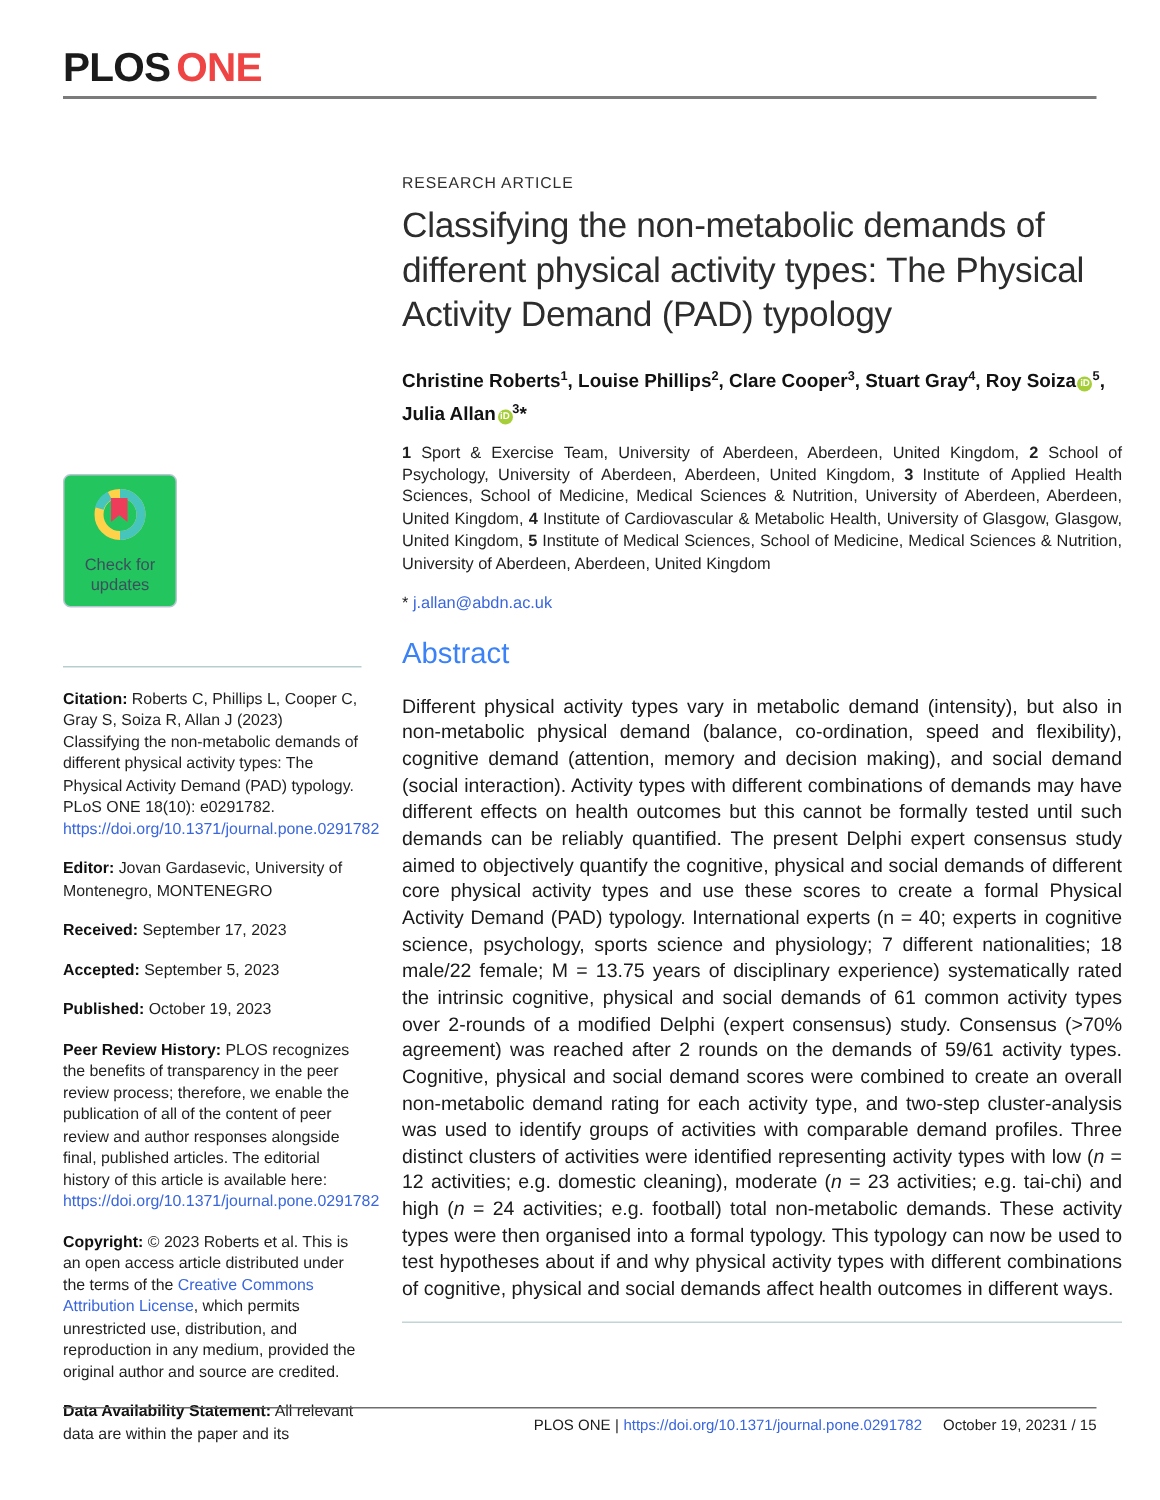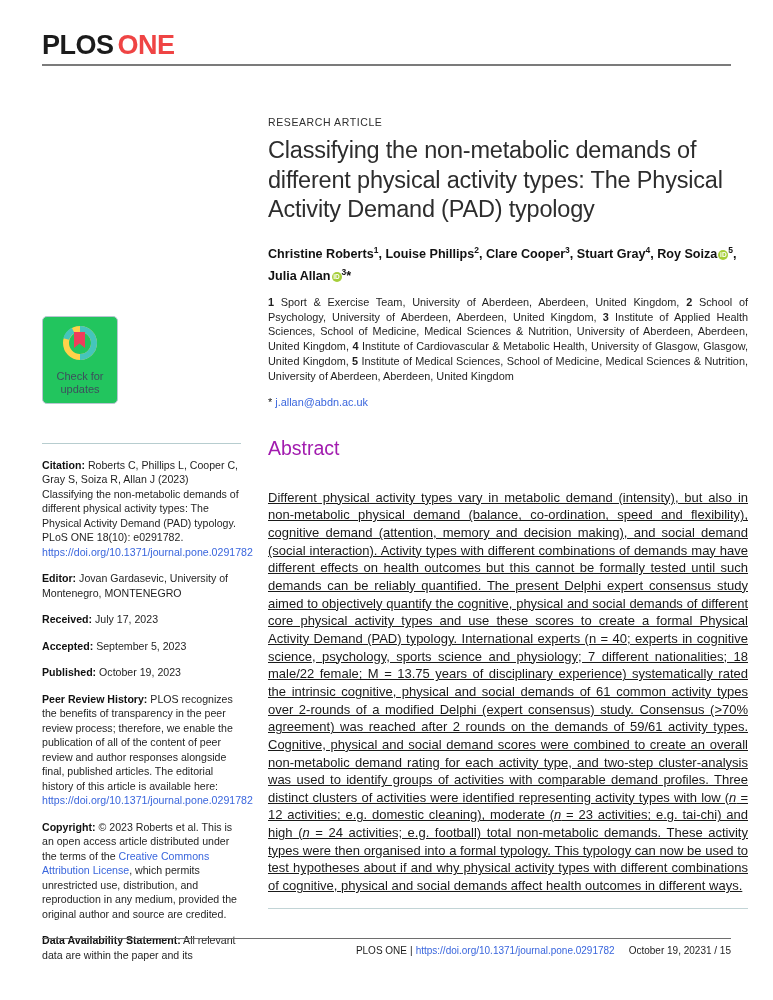--- a/index.html
+++ b/index.html
@@ -35,22 +35,22 @@
   .authors { margin-top:16px; font-size:12.6px; font-weight:bold; line-height:18px; color:#111; }
   .authors sup { font-size:8.5px; }
   .orcid {
     display:inline-block; width:10px; height:10px; border-radius:50%; background:#a6ce39;
     color:#fff; font-size:6.5px; font-weight:bold; text-align:center; line-height:10px;
     vertical-align:1px; margin-left:1px;
   }
   .affil { margin-top:10px; font-size:10.9px; line-height:14.8px; text-align:justify; color:#1f1f1f; }
   .affil b { font-weight:bold; }
   .corresp { margin-top:12px; font-size:10.9px; }
-  .abstract-head { margin-top:29px; font-size:19.5px; font-weight:400; color:#a21caf; }
-  .abstract-body { margin-top:29px; font-size:13px; line-height:17.65px; text-align:justify; color:#1a1a1a;text-decoration:underline; }
+  .abstract-head { margin-top:17px; font-size:19.5px; font-weight:400; color:#3b82f6; }
+  .abstract-body { margin-top:14px; font-size:13px; line-height:17.65px; text-align:justify; color:#1a1a1a; }
   .abstract-body .it { font-style:italic; }
   .abstract-divider { border-top:1px solid #c2d4d6; margin-top:13px; }
 
   
   .footer-rule { position:absolute; left:42px; right:42px; top:938px; height:1px; background:#6e6e6e; }
   .footer { position:absolute; left:42px; right:42px; top:945px; font-size:10px; color:#1c1c1c; display:flex; justify-content:flex-end;margin-left:28px; }
   .footer .sep { margin:0 3px; }
   .footer .date { margin-left:14px; }
 </style>
 </head>
@@ -85,21 +85,21 @@
 
     <div class="side-block gap-top">
       <b>Citation:</b><span> Roberts C, Phillips L, Cooper C, Gray S, Soiza R, Allan J (2023) Classifying the non-metabolic demands of different physical activity types: The Physical Activity Demand (PAD) typology. PLoS ONE 18(10): e0291782. </span><a class="lnk">https://doi.org/10.1371/journal.pone.0291782</a>
     </div>
 
     <div class="side-block">
       <b>Editor:</b><span> Jovan Gardasevic, University of Montenegro, MONTENEGRO</span>
     </div>
 
     <div class="side-block">
-      <b>Received:</b><span> July 17, 2023</span>
+      <b>Received:</b><span> September 17, 2023</span>
     </div>
 
     <div class="side-block">
       <b>Accepted:</b><span> September 5, 2023</span>
     </div>
 
     <div class="side-block">
       <b>Published:</b><span> October 19, 2023</span>
     </div>
 

